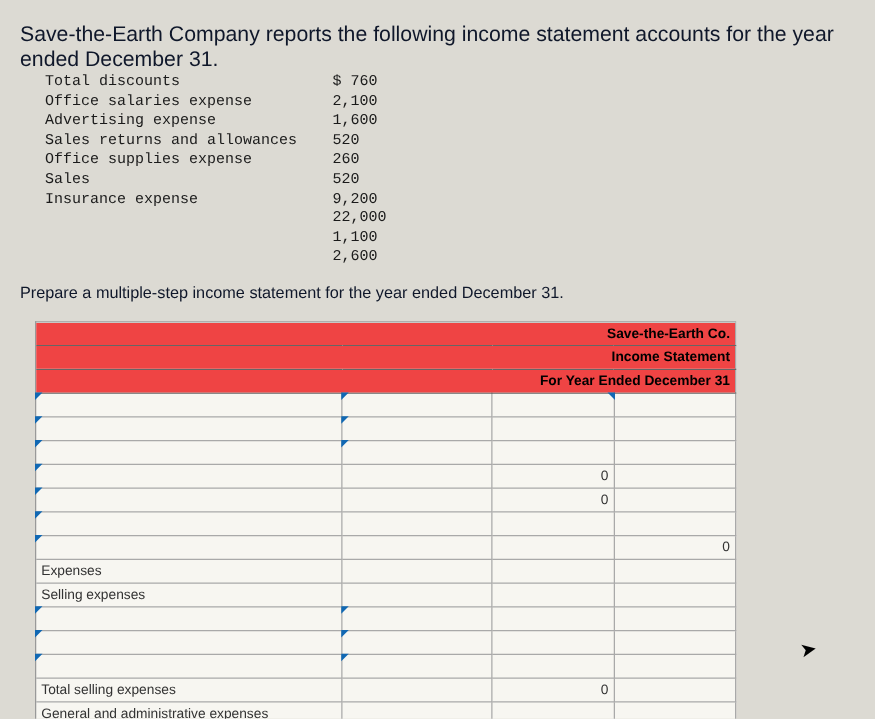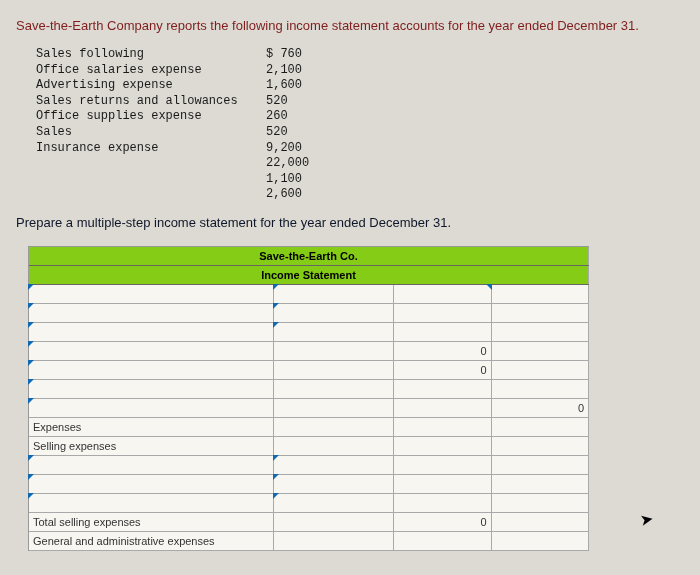--- a/index.html
+++ b/index.html
@@ -10,23 +10,22 @@
     font-size: 12px;
     color: #333;
     width: 700px;
     height: 575px;
     overflow: hidden;
   }
   .content {
     padding: 18px 16px;
   }
   .intro {
-    font-size: 13px;
-    color: #7f1d1d;
-    margin-bottom: 14px;
+    font-size: 17px;
+    color: #0f172a;
   }
   .accounts {
     display: flex;
     font-family: "Courier New", monospace;
     font-size: 12px;
     color: #1a1a1a;
     margin-left: 20px;
     line-height: 1.3;
   }
   .acct-labels {
@@ -54,23 +53,23 @@
   }
   table.sheet td {
     border-right: 1px solid #a9a9a9;
     border-bottom: 1px solid #a9a9a9;
     height: 18px;
     padding: 0 4px;
     font-size: 11px;
     position: relative;
   }
   .hdr {
-    background: #84cc16;
+    background: #ef4444;
     font-weight: bold;
-    text-align: center;
+    text-align: right;
     color: #000;
     border-bottom: 1px solid #666 !important;
   }
   .col-a { width: 250px; }
   .col-b { width: 120px; }
   .col-c { width: 95px; }
   .col-d { width: 95px; }
   .num { text-align: right; }
   .label-cell { padding-left: 4px; }
   .indent1 { padding-left: 14px; }
@@ -101,21 +100,21 @@
   }
 </style>
 </head>
 <body>
 
 <div class="content">
   <div class="intro">Save-the-Earth Company reports the following income statement accounts for the year ended December 31.</div>
 
   <div class="accounts">
     <div class="acct-labels">
-      <div>Sales following</div>
+      <div>Total discounts</div>
       <div>Office salaries expense</div>
       <div>Advertising expense</div>
       <div>Sales returns and allowances</div>
       <div>Office supplies expense</div>
       <div>Sales</div>
       <div>Insurance expense</div>
     </div>
     <div class="acct-values">
       <div>$ 760</div>
       <div>2,100</div>
@@ -134,20 +133,23 @@
 
   <div class="sheet-wrap">
     <table class="sheet">
       <tbody>
           <tr>
             <td colspan="4" class="hdr">Save-the-Earth Co.</td>
           </tr>
       <tr>
             <td colspan="4" class="hdr">Income Statement</td>
           </tr>
+      <tr>
+            <td colspan="4" class="hdr">For Year Ended December 31</td>
+          </tr>
 
       <tr>
         <td class="col-a handle"></td>
         <td class="col-b handle"></td>
         <td class="col-c handle-tr"></td>
         <td class="col-d"></td>
       </tr>
       <tr>
         <td class="handle"></td>
         <td class="handle"></td>

